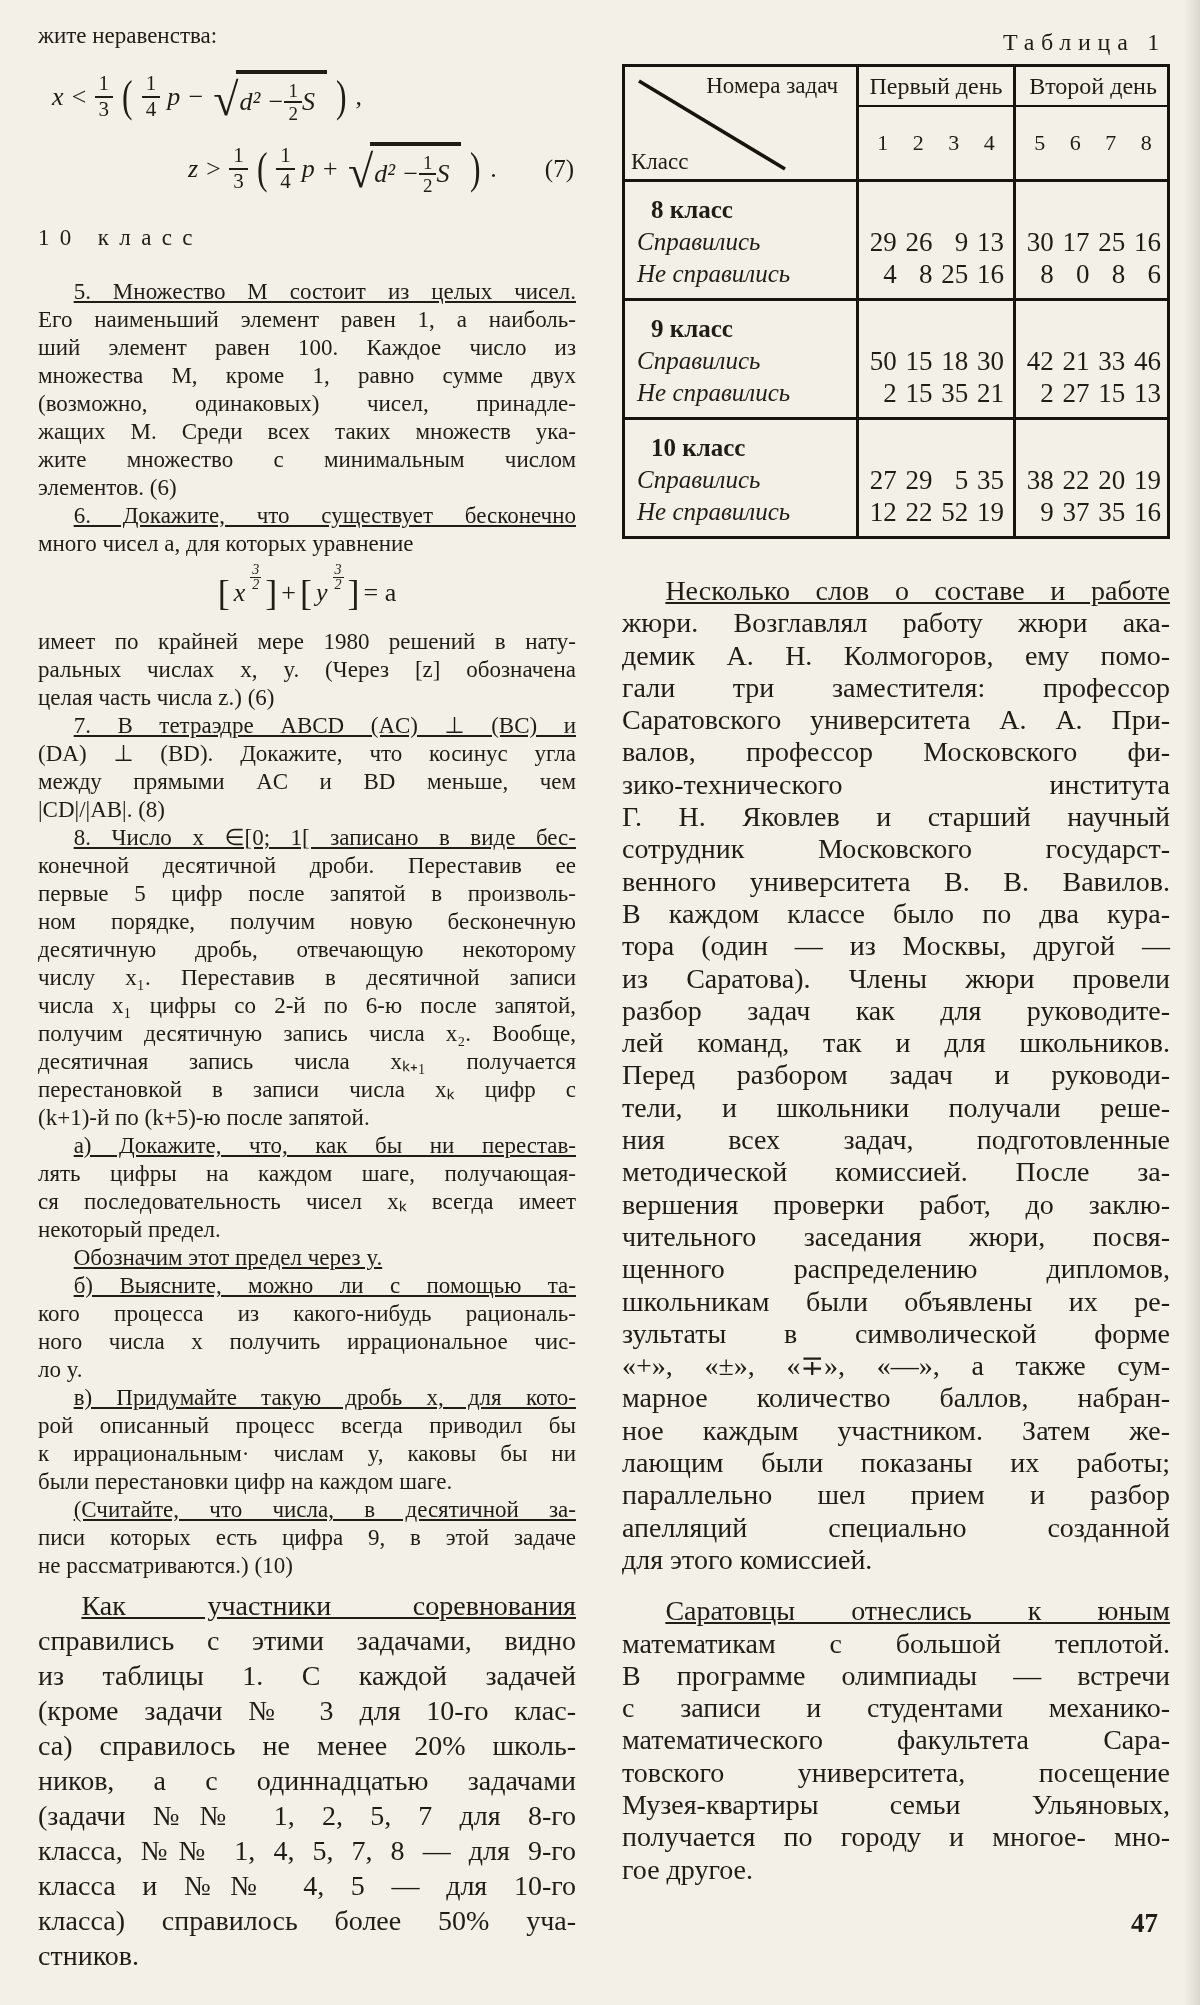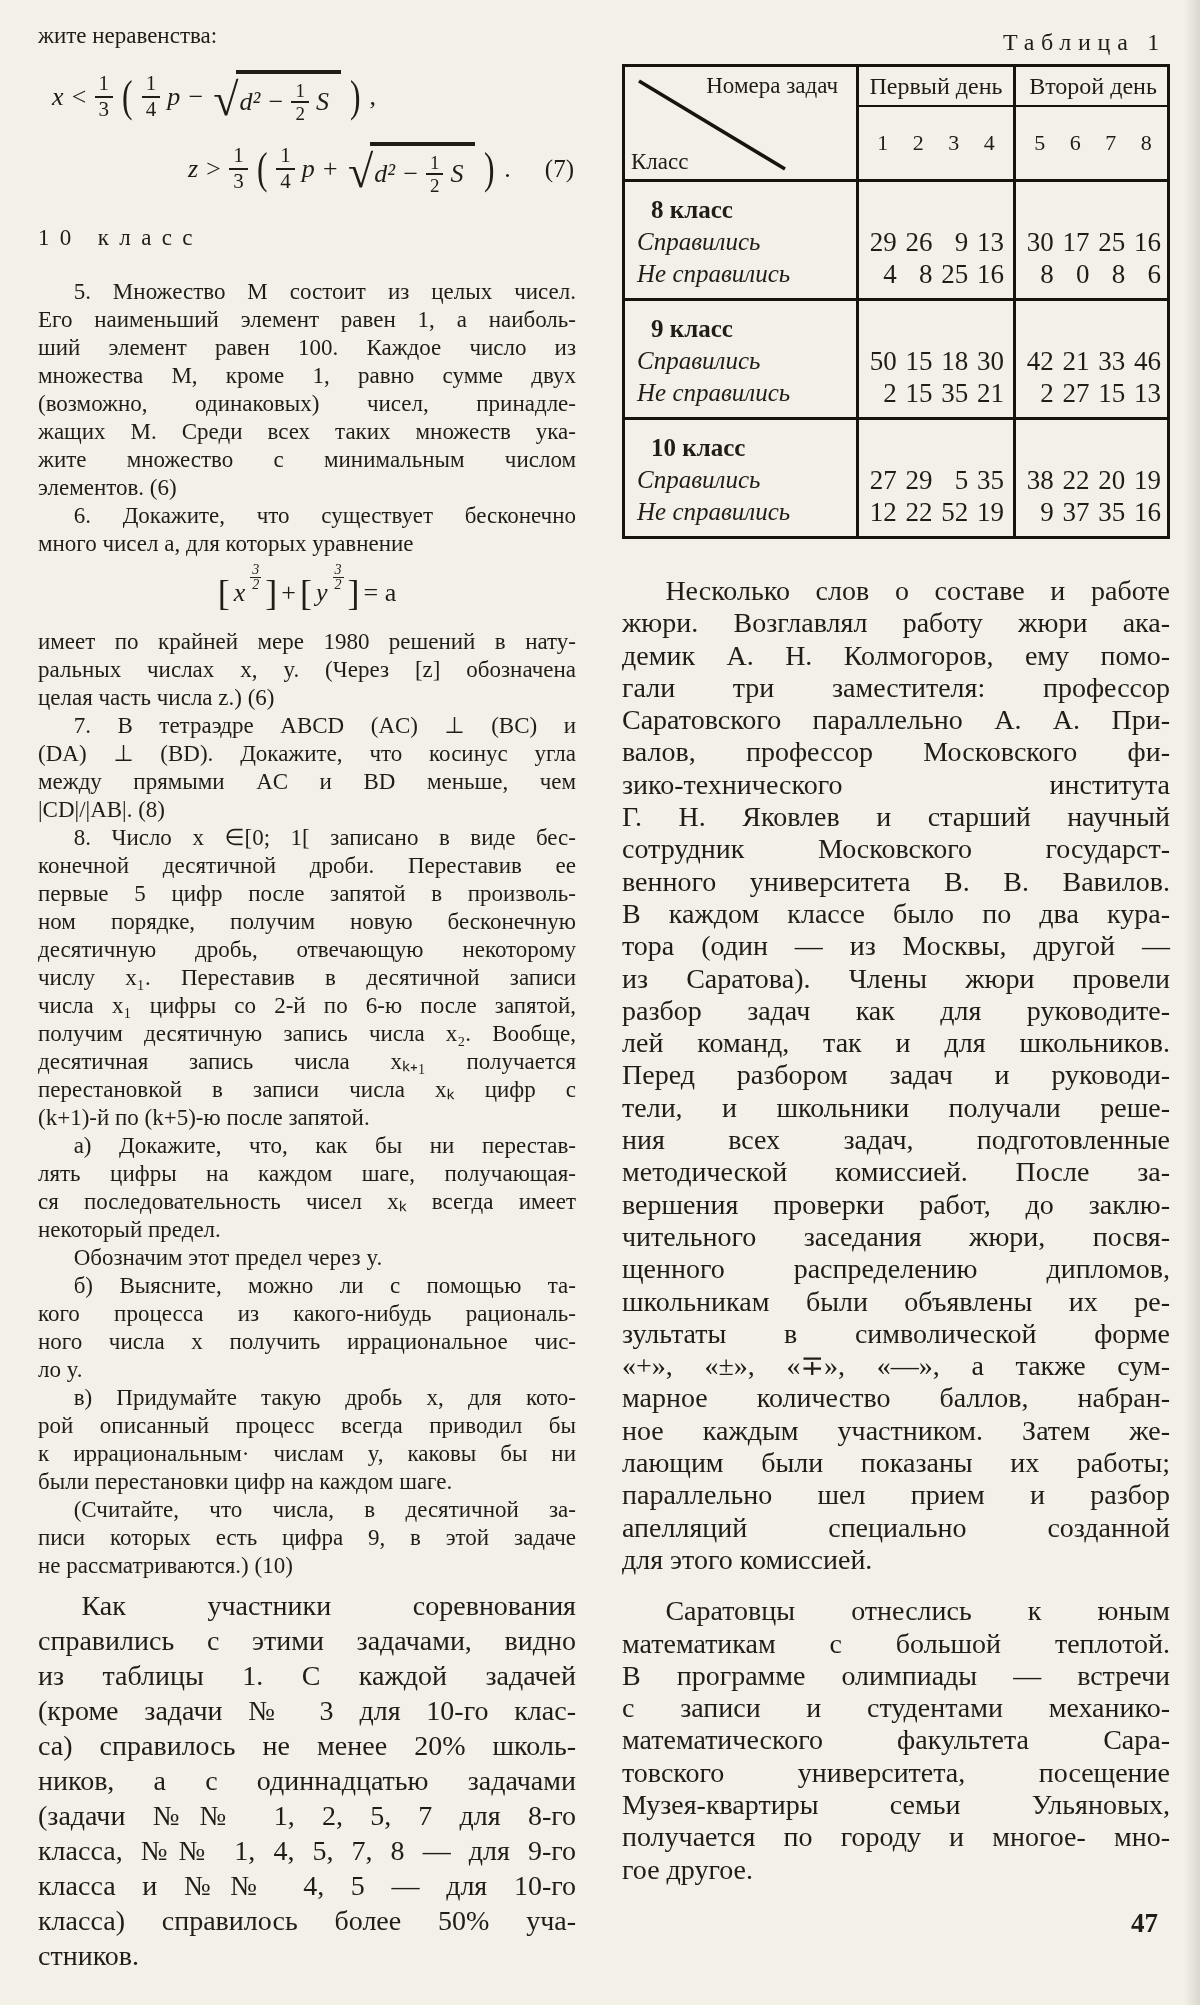--- a/index.html
+++ b/index.html
@@ -16,21 +16,21 @@
     background:linear-gradient(to right, rgba(0,0,0,0), rgba(0,0,0,0.10));
     pointer-events:none;
   }
   
   .leftcol{position:absolute;left:38px;top:22px;width:538px;}
   .rightcol{position:absolute;left:622px;top:28px;width:548px;}
 
   
   .pline{text-align:justify;text-align-last:justify;}
   .plast{text-align-last:left;}
-  .pindent{padding-left:1.55em;}
+  .pindent{padding-left:1.55em;text-decoration:underline;}
 
   .prob{font-size:23px;line-height:28px;}
   .body28{font-size:28px;line-height:32.3px;}
   .closing{font-size:28px;line-height:35px;margin-top:8px;}
 
   .introline{font-size:23px;line-height:28px;}
 
   .h10{
     margin-top:24px;font-size:23px;line-height:28px;letter-spacing:0.45em;
   }
@@ -48,21 +48,21 @@
         font-style:normal;font-size:25px;}
   .frac{display:inline-flex;flex-direction:column;align-items:center;
         font-style:normal;font-size:21px;line-height:1.12;}
   .frac .fd{border-top:2px solid #201c16;padding:0 4px;}
   .frac .fn{padding:0 4px;}
   .paren{font-style:normal;font-size:44px;font-weight:400;line-height:0.9;
          transform:scaleX(0.72);}
   .sqrt{display:inline-flex;align-items:center;margin-left:2px;}
   .sqrt .radsign{font-style:normal;font-size:46px;line-height:0.75;
                  font-weight:bold;transform:translateY(3px);}
-  .sqrt .radbody{display:inline-flex;align-items:center;gap:7px;
+  .sqrt .radbody{display:inline-flex;align-items:center;
                  border-top:4px solid #201c16;padding:6px 12px 0 4px;margin-left:-3px;}
   .haflfrac{font-size:19px;}
   .fcomma{font-style:normal;font-size:26px;}
 
   .f3row{margin-top:8px;margin-bottom:8px;height:54px;display:flex;
          justify-content:center;align-items:center;}
   .f3{gap:4px;}
   .bigbr{font-style:normal;font-size:36px;line-height:0.9;font-weight:400;}
   .expfrac{display:inline-flex;flex-direction:column;align-items:center;
            font-size:14px;line-height:1.05;font-style:italic;
@@ -423,21 +423,21 @@
         </div>
       </div>
     </div>
 
     <div class="bodytext">
       <div class="body28">
           <div class="pline pindent">Несколько слов о составе и работе</div>
           <div class="pline">жюри. Возглавлял работу жюри ака-</div>
           <div class="pline">демик А. Н. Колмогоров, ему помо-</div>
           <div class="pline">гали три заместителя: профессор</div>
-          <div class="pline">Саратовского параллельно А. А. При-</div>
+          <div class="pline">Саратовского университета А. А. При-</div>
           <div class="pline">валов, профессор Московского фи-</div>
           <div class="pline">зико-технического института</div>
           <div class="pline">Г. Н. Яковлев и старший научный</div>
           <div class="pline">сотрудник Московского государст-</div>
           <div class="pline">венного университета В. В. Вавилов.</div>
           <div class="pline">В каждом классе было по два кура-</div>
           <div class="pline">тора (один — из Москвы, другой —</div>
           <div class="pline">из Саратова). Члены жюри провели</div>
           <div class="pline">разбор задач как для руководите-</div>
           <div class="pline">лей команд, так и для школьников.</div>

